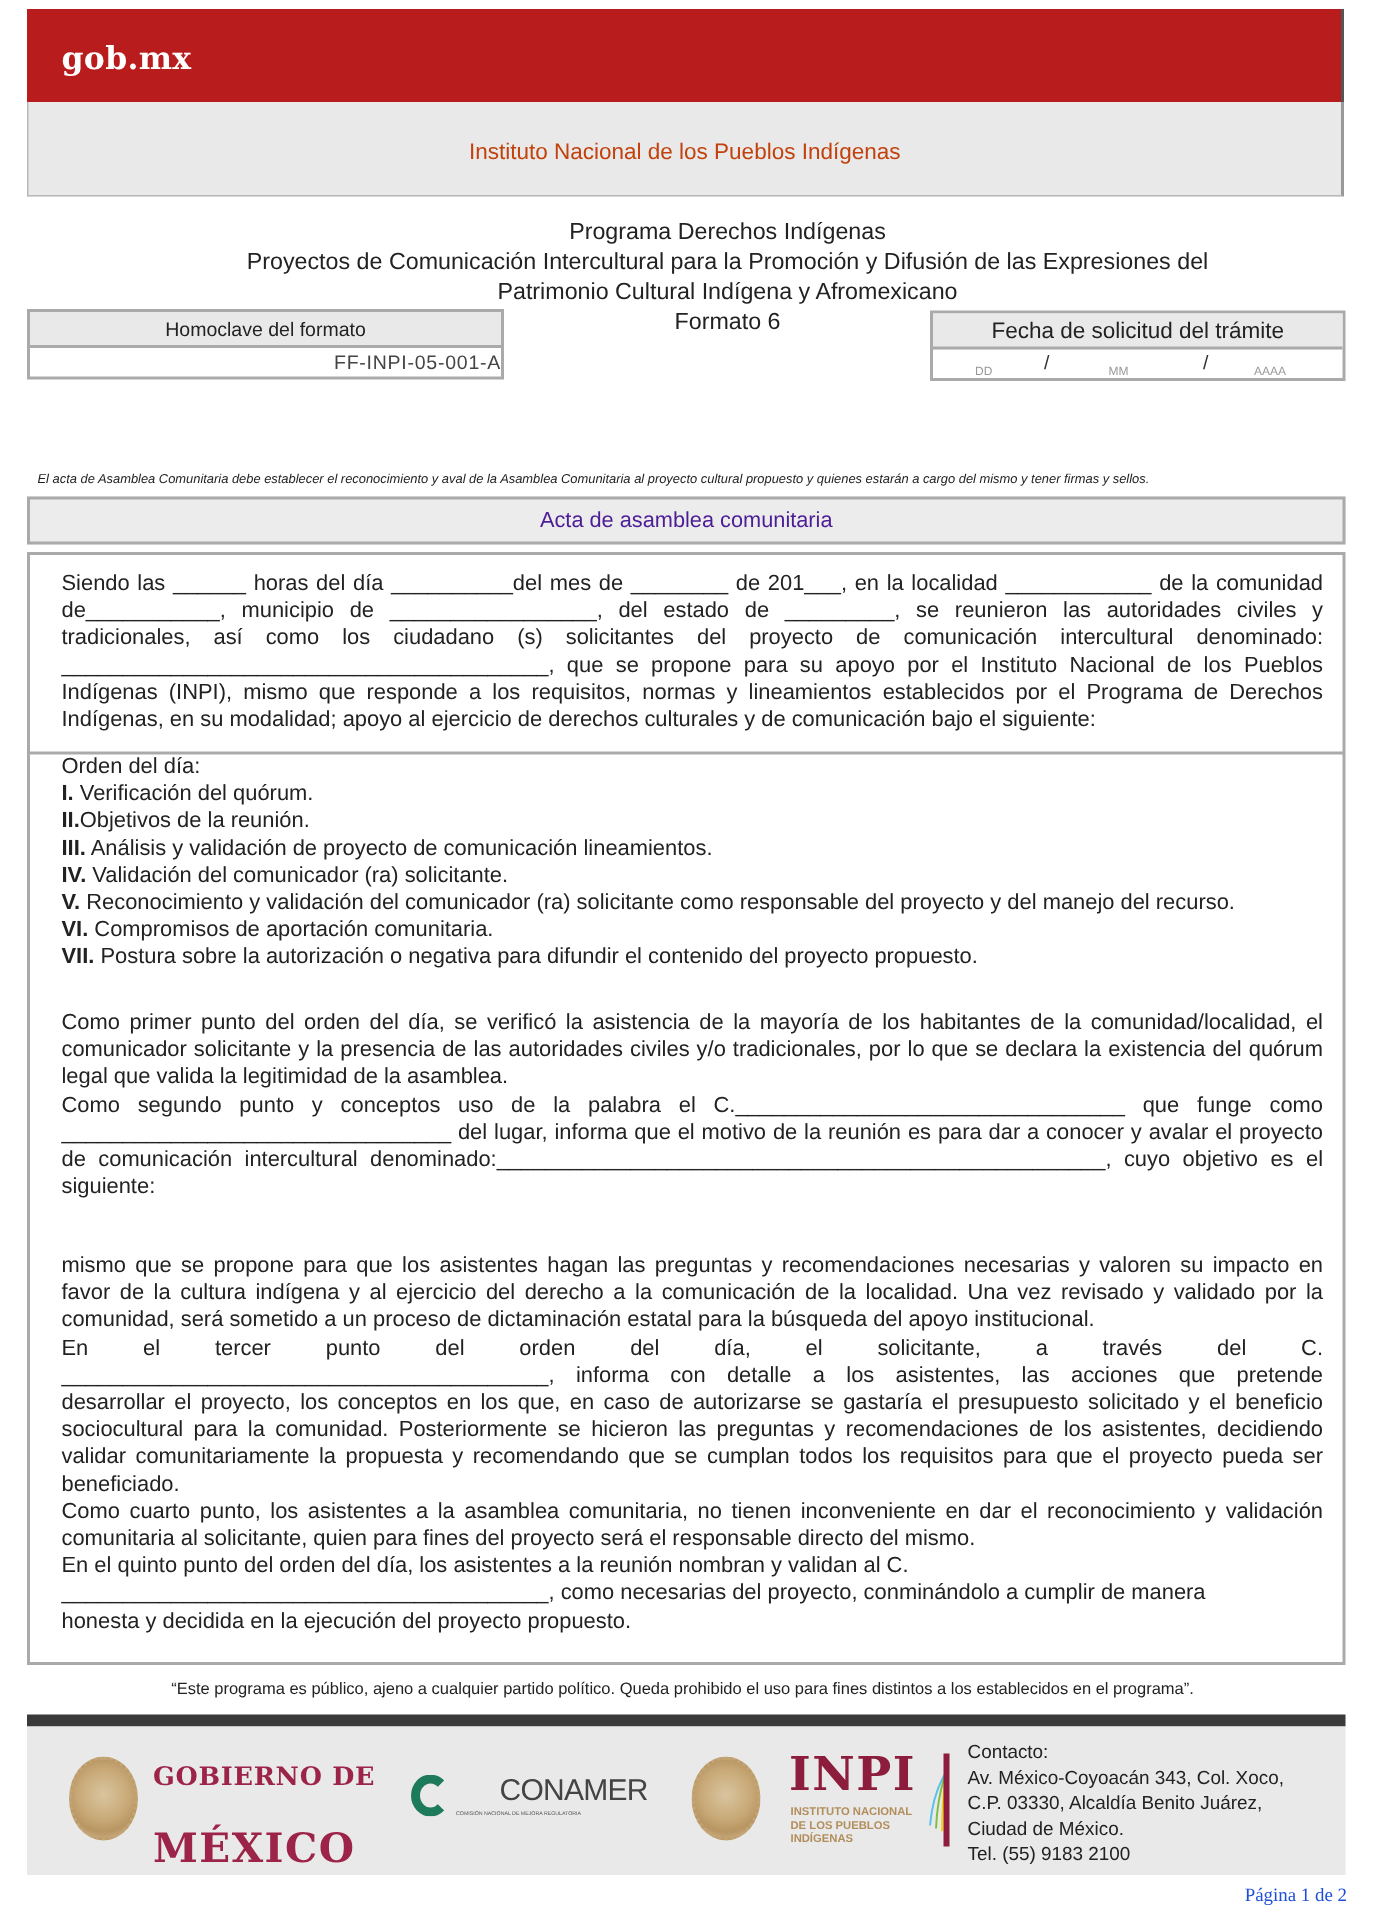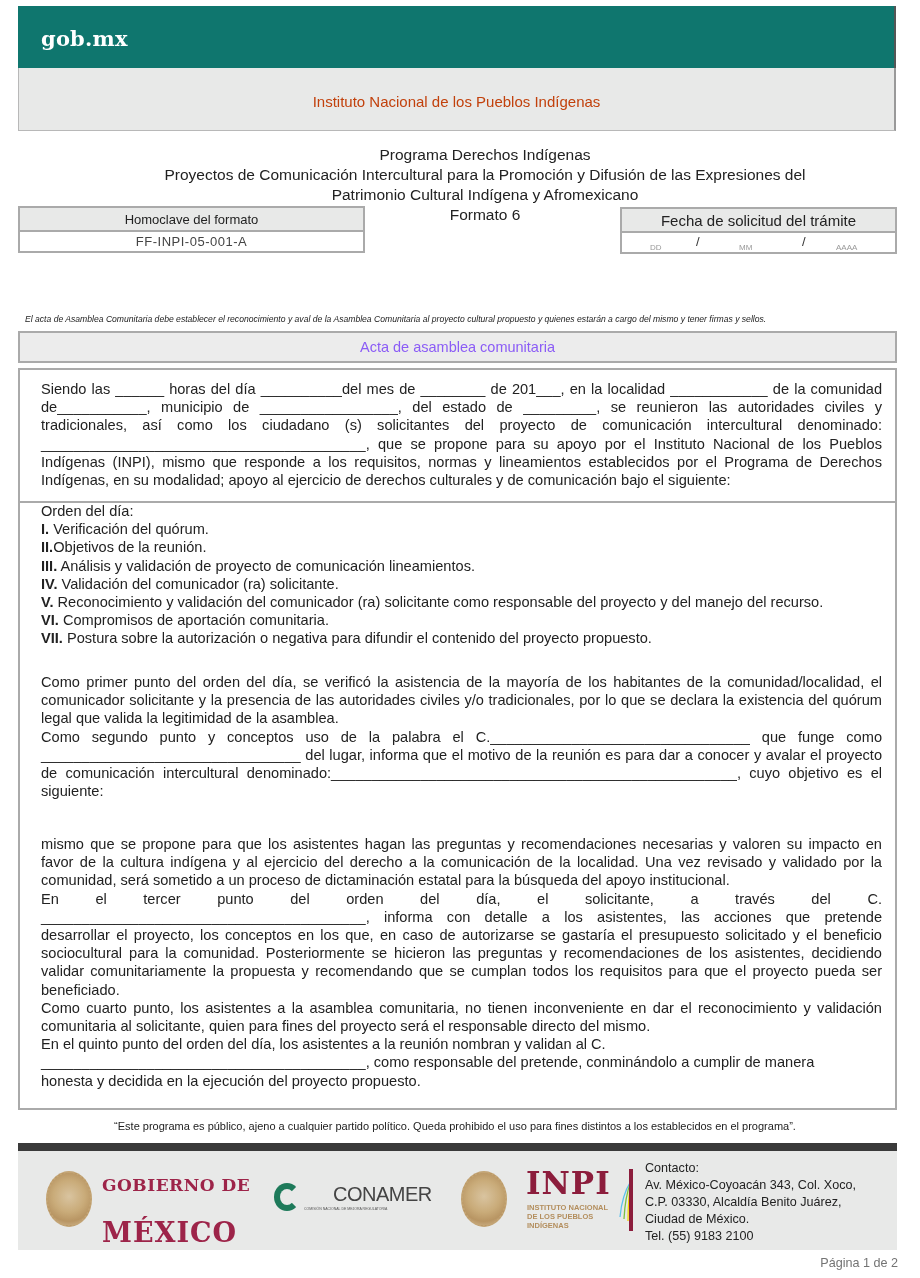--- a/index.html
+++ b/index.html
@@ -1,43 +1,43 @@
 <!DOCTYPE html>
 <html><head>
   <meta charset="utf-8">
   <style>
     * { box-sizing: border-box; margin: 0; padding: 0; }
     html, body { width: 920px; height: 1278px; background: #ffffff; overflow: hidden; }
     body { font-family: "Liberation Sans", sans-serif; color: #222; position: relative; }
 
-    .banner { position: absolute; left: 18px; top: 6px; width: 878px; height: 62px; background: #0f766e; border-right: 2px solid #555; }
+    .banner { position: absolute; left: 18px; top: 6px; width: 878px; height: 62px; background: #b91c1c; border-right: 2px solid #555; }
     .banner .brand { position: absolute; left: 23px; top: 20px; font-family: "DejaVu Serif", serif; font-weight: bold; font-size: 21px; color: #fff; letter-spacing: 0.2px; }
 
     .inst-bar { position: absolute; left: 18px; top: 68px; width: 878px; height: 63px; background: #e8e9e8; border: 1px solid #b8b8b8; border-top: none; border-right: 2px solid #999; }
     .inst-bar .txt { position: absolute; left: 0; right: 0; top: 25px; text-align: center; font-size: 15px; color: #c2410c; }
 
     .prog-title { position: absolute; left: 100px; width: 770px; text-align: center; font-size: 15.5px; color: #222; line-height: 20px; }
     .prog-title.l1 { top: 145px; }
     .prog-title.l2 { top: 165px; }
     .prog-title.l3 { top: 185px; }
     .prog-title.l4 { top: 205px; }
 
-    .homo-box { position: absolute; left: 18px; top: 206px; width: 347px; height: 47px; border: 2px solid #aaa; background: #fff; }
+    .homo-box { position: absolute; left: 18px; top: 206px; width: 318px; height: 47px; border: 2px solid #aaa; background: #fff; }
     .homo-box .hdr { height: 24px; background: #e8e9e8; border-bottom: 2px solid #aaa; text-align: center; font-size: 13px; line-height: 24px; color: #222; }
-    .homo-box .val { text-align: center; font-size: 13px; line-height: 20px; color: #444; letter-spacing: 0.5px; }
+    .homo-box .val { text-align: right; font-size: 13px; line-height: 20px; color: #444; letter-spacing: 0.5px; }
 
     .fecha-box { position: absolute; left: 620px; top: 207px; width: 277px; height: 47px; border: 2px solid #aaa; background: #fff; }
     .fecha-box .hdr { height: 24px; background: #e8e9e8; border-bottom: 2px solid #aaa; text-align: center; font-size: 15px; line-height: 24px; color: #222; }
     .fecha-box .row { position: relative; height: 20px; }
     .fecha-box .ph { position: absolute; top: 10px; font-size: 8px; color: #999; }
     .fecha-box .sep { position: absolute; top: 1px; font-size: 13px; color: #333; }
 
     .note { position: absolute; left: 25px; top: 314px; font-size: 8.6px; font-style: italic; color: #222; white-space: nowrap; }
 
-    .acta-hdr { position: absolute; left: 18px; top: 331px; width: 879px; height: 32px; background: #ececec; border: 2px solid #aaa; text-align: center; font-size: 14.5px; line-height: 28px; color: #8b5cf6; }
+    .acta-hdr { position: absolute; left: 18px; top: 331px; width: 879px; height: 32px; background: #ececec; border: 2px solid #aaa; text-align: center; font-size: 14.5px; line-height: 28px; color: #4c1d95; }
 
     .box1 { position: absolute; left: 18px; top: 368px; width: 879px; height: 134px; border: 2px solid #aaa; border-bottom: 1px solid #aaa; }
     .box2 { position: absolute; left: 18px; top: 502px; width: 879px; height: 608px; border: 2px solid #aaa; border-top: 1px solid #aaa; }
 
     .para { position: absolute; left: 41px; width: 841px; font-size: 14.6px; line-height: 18.2px; color: #222; text-align: justify; }
     .line { display: block; white-space: nowrap; }
     .jline { display: block; text-align: justify; text-align-last: justify; }
     b.roman { font-weight: bold; }
 
     .disclaimer { position: absolute; left: 0; width: 910px; top: 1120px; text-align: center; font-size: 11px; color: #222; }
@@ -51,21 +51,21 @@
     .conamer { position: absolute; left: 256px; top: 30px; }
     .conamer .c-icon { position: absolute; left: 0; top: 2px; width: 26px; height: 28px; border-radius: 50%; border: 6px solid #1d7a5a; border-right-color: transparent; }
     .conamer .c-text { position: absolute; left: 28px; top: 2px; font-size: 20px; color: #444; letter-spacing: -0.5px; margin-left: 31px; }
     .conamer .c-sub { position: absolute; left: 30px; top: 26px; font-size: 3.5px; color: #555; white-space: nowrap; }
     .inpi-text { position: absolute; left: 508px; top: 14px; font-family: "DejaVu Serif", serif; font-weight: bold; font-size: 31px; color: #8c1d3c; letter-spacing: 1px; }
     .inpi-sub { position: absolute; left: 509px; top: 52px; font-size: 7.5px; font-weight: bold; color: #b38e5d; line-height: 9px; }
     .inpi-stick { position: absolute; left: 611px; top: 18px; width: 4px; height: 62px; background: #8c1d3c; }
     .inpi-ribbons { position: absolute; left: 600px; top: 30px; width: 14px; height: 40px; }
     .contact { position: absolute; left: 627px; top: 9px; font-size: 12.6px; color: #222; line-height: 17px; }
 
-    .page-num { position: absolute; right: 22px; top: 1256px; font-size: 12.6px; color: #737373; }
+    .page-num { position: absolute; right: 22px; top: 1256px; font-size: 12.6px; color: #1d4ed8; font-family: Liberation Serif, serif; }
   </style>
 </head>
 <body>
 
 <div class="banner">
   <span class="brand">gob.mx</span>
 </div>
 <div class="inst-bar">
   <div class="txt">Instituto Nacional de los Pueblos Indígenas</div>
 </div>
@@ -133,21 +133,21 @@
   <span class="line">comunidad, será sometido a un proceso de dictaminación estatal para la búsqueda del apoyo institucional.</span>
   <span class="jline">En el tercer punto del orden del día, el solicitante, a través del C.</span>
   <span class="jline">________________________________________, informa con detalle a los asistentes, las acciones que pretende</span>
   <span class="jline">desarrollar el proyecto, los conceptos en los que, en caso de autorizarse se gastaría el presupuesto solicitado y el beneficio</span>
   <span class="jline">sociocultural para la comunidad. Posteriormente se hicieron las preguntas y recomendaciones de los asistentes, decidiendo</span>
   <span class="jline">validar comunitariamente la propuesta y recomendando que se cumplan todos los requisitos para que el proyecto pueda ser</span>
   <span class="line">beneficiado.</span>
   <span class="jline">Como cuarto punto, los asistentes a la asamblea comunitaria, no tienen inconveniente en dar el reconocimiento y validación</span>
   <span class="line">comunitaria al solicitante, quien para fines del proyecto será el responsable directo del mismo.</span>
   <span class="line">En el quinto punto del orden del día, los asistentes a la reunión nombran y validan al  C.</span>
-  <span class="line">________________________________________, como responsable del pretende, conminándolo a cumplir de manera</span>
+  <span class="line">________________________________________, como necesarias del proyecto, conminándolo a cumplir de manera</span>
   <span class="line">honesta y decidida en la ejecución del proyecto propuesto.</span>
 </div>
 
 <div class="disclaimer">“Este programa es público, ajeno a cualquier partido político. Queda prohibido el uso para fines distintos a los establecidos en el programa”.</div>
 
 <div class="footer-top"></div>
 <div class="footer">
   <div class="seal" style="left:28px; top:20px;"></div>
   <div class="gob-text">
     <div class="t1">GOBIERNO DE</div>

